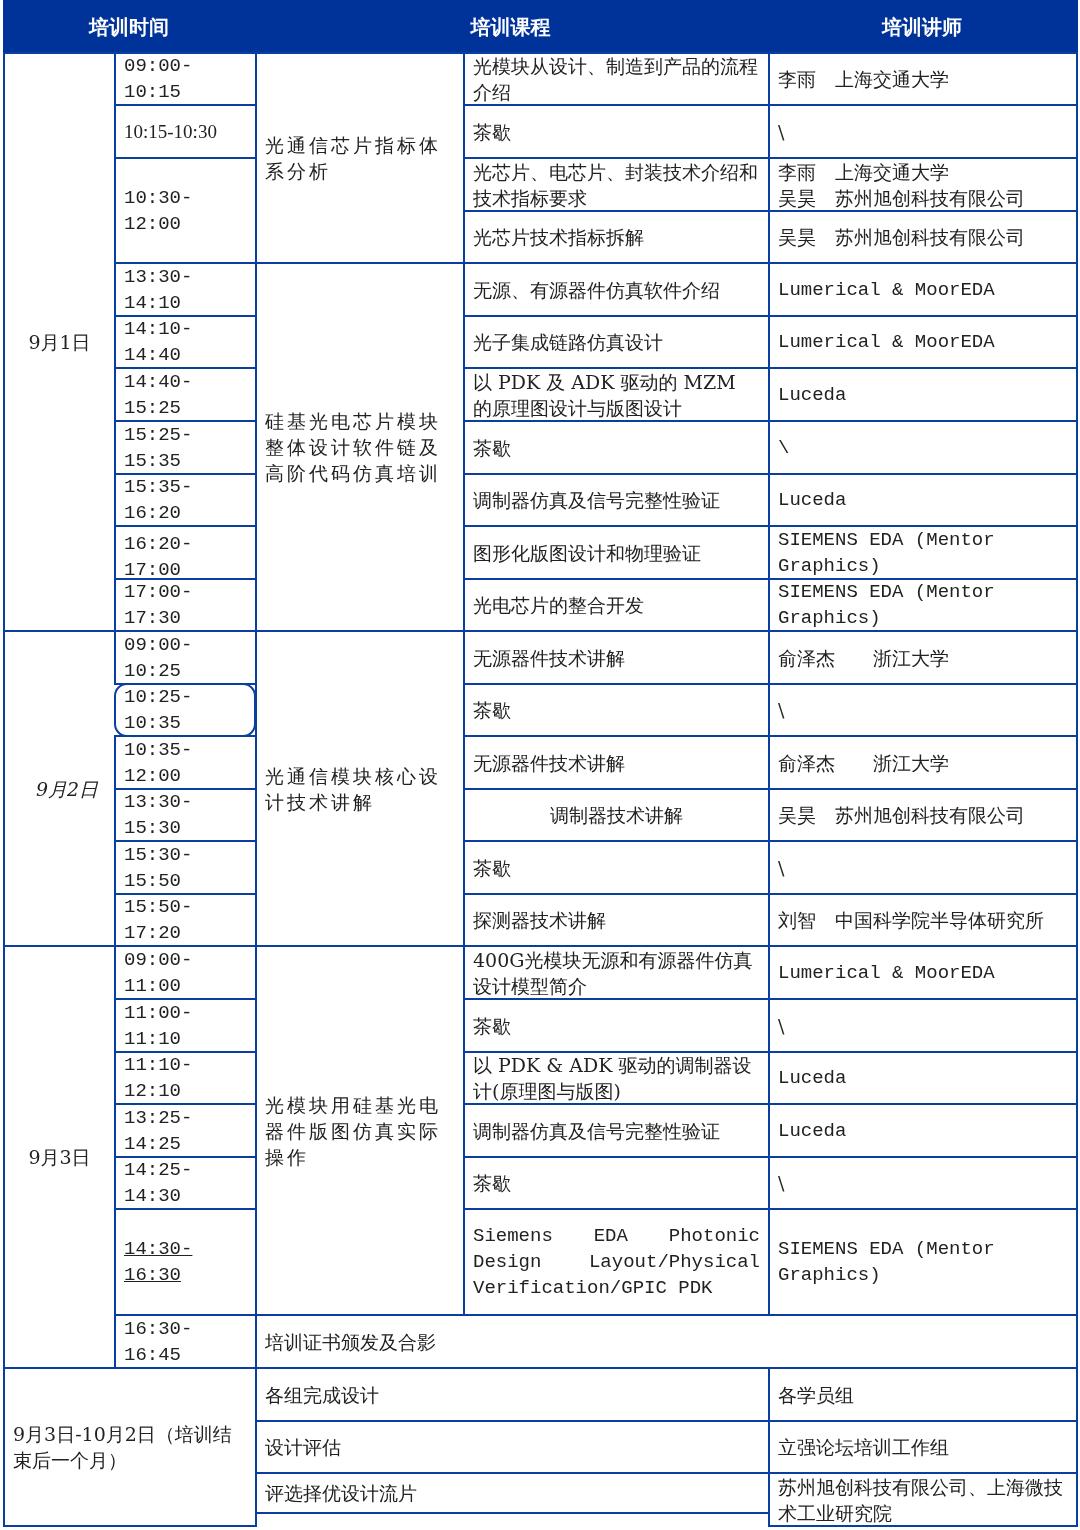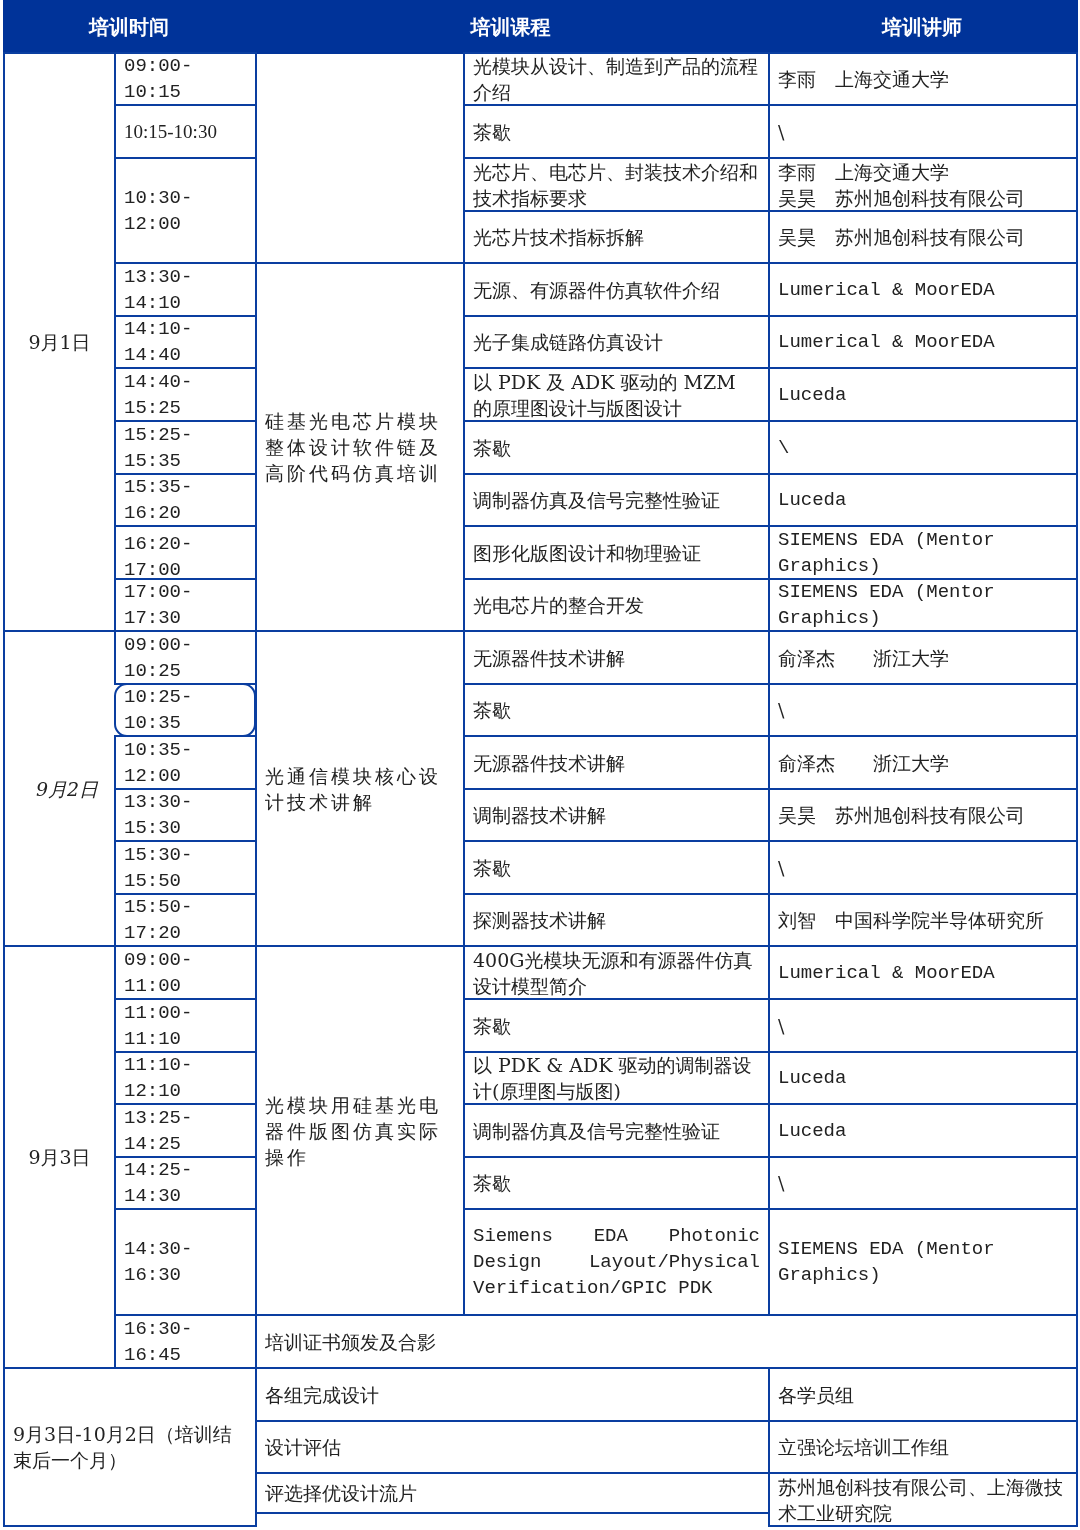--- a/index.html
+++ b/index.html
@@ -32,20 +32,21 @@
   <div class="cell mono" style="left:114px;top:104px;width:143px;height:55px;font-family:Liberation Serif, serif;">10:15-10:30</div>
   <div class="cell mono" style="left:114px;top:157px;width:143px;height:107px;">10:30-12:00</div>
   <div class="cell mono" style="left:114px;top:262px;width:143px;height:55px;">13:30-14:10</div>
   <div class="cell mono" style="left:114px;top:315px;width:143px;height:54px;">14:10-14:40</div>
   <div class="cell mono" style="left:114px;top:367px;width:143px;height:55px;">14:40-15:25</div>
   <div class="cell mono" style="left:114px;top:420px;width:143px;height:55px;">15:25-15:35</div>
   <div class="cell mono" style="left:114px;top:473px;width:143px;height:54px;">15:35-16:20</div>
   <div class="cell mono" style="left:114px;top:525px;width:143px;height:64px;">16:20-17:00</div>
   <div class="cell mono" style="left:114px;top:578px;width:143px;height:54px;">17:00-17:30</div>
 
+  <div class="cell spaced" style="left:255px;top:52px;width:210px;height:212px;"><span>光通信芯片指标体系分析</span></div>
   <div class="cell spaced" style="left:255px;top:262px;width:210px;height:370px;"><span>硅基光电芯片模块整体设计软件链及高阶代码仿真培训</span></div>
 
   <div class="cell" style="left:463px;top:52px;width:307px;height:54px;"><span>光模块从设计、制造到产品的流程介绍</span></div>
   <div class="cell" style="left:463px;top:104px;width:307px;height:55px;"><span>茶歇</span></div>
   <div class="cell" style="left:463px;top:157px;width:307px;height:55px;"><span>光芯片、电芯片、封装技术介绍和技术指标要求</span></div>
   <div class="cell" style="left:463px;top:210px;width:307px;height:54px;"><span>光芯片技术指标拆解</span></div>
   <div class="cell" style="left:463px;top:262px;width:307px;height:55px;"><span>无源、有源器件仿真软件介绍</span></div>
   <div class="cell" style="left:463px;top:315px;width:307px;height:54px;"><span>光子集成链路仿真设计</span></div>
   <div class="cell" style="left:463px;top:367px;width:307px;height:55px;"><span>以 PDK 及 ADK 驱动的 MZM 的原理图设计与版图设计</span></div>
   <div class="cell" style="left:463px;top:420px;width:307px;height:55px;"><span>茶歇</span></div>
@@ -72,38 +73,38 @@
   <div class="cell mono" style="left:114px;top:735px;width:143px;height:55px;">10:35-12:00</div>
   <div class="cell mono" style="left:114px;top:788px;width:143px;height:54px;">13:30-15:30</div>
   <div class="cell mono" style="left:114px;top:840px;width:143px;height:55px;">15:30-15:50</div>
   <div class="cell mono" style="left:114px;top:893px;width:143px;height:54px;">15:50-17:20</div>
 
   <div class="cell spaced" style="left:255px;top:630px;width:210px;height:317px;"><span>光通信模块核心设计技术讲解</span></div>
 
   <div class="cell" style="left:463px;top:630px;width:307px;height:55px;"><span>无源器件技术讲解</span></div>
   <div class="cell" style="left:463px;top:683px;width:307px;height:54px;"><span>茶歇</span></div>
   <div class="cell" style="left:463px;top:735px;width:307px;height:55px;"><span>无源器件技术讲解</span></div>
-  <div class="cell" style="left:463px;top:788px;width:307px;height:54px;"><span>调制器技术讲解</span></div>
+  <div class="cell" style="left:463px;top:788px;width:307px;height:54px;text-align:center;"><span>调制器技术讲解</span></div>
   <div class="cell" style="left:463px;top:840px;width:307px;height:55px;"><span>茶歇</span></div>
   <div class="cell" style="left:463px;top:893px;width:307px;height:54px;"><span>探测器技术讲解</span></div>
 
   <div class="cell" style="left:768px;top:630px;width:310px;height:55px;"><span>俞泽杰　　浙江大学</span></div>
   <div class="cell" style="left:768px;top:683px;width:310px;height:54px;"><span>\</span></div>
   <div class="cell" style="left:768px;top:735px;width:310px;height:55px;"><span>俞泽杰　　浙江大学</span></div>
   <div class="cell" style="left:768px;top:788px;width:310px;height:54px;"><span>吴昊　苏州旭创科技有限公司</span></div>
   <div class="cell" style="left:768px;top:840px;width:310px;height:55px;"><span>\</span></div>
   <div class="cell" style="left:768px;top:893px;width:310px;height:54px;"><span>刘智　中国科学院半导体研究所</span></div>
 
   <div class="cell center" style="left:3px;top:945px;width:113px;height:424px;">9月3日</div>
   <div class="cell mono" style="left:114px;top:945px;width:143px;height:55px;">09:00-11:00</div>
   <div class="cell mono" style="left:114px;top:998px;width:143px;height:55px;">11:00-11:10</div>
   <div class="cell mono" style="left:114px;top:1051px;width:143px;height:54px;">11:10-12:10</div>
   <div class="cell mono" style="left:114px;top:1103px;width:143px;height:55px;">13:25-14:25</div>
   <div class="cell mono" style="left:114px;top:1156px;width:143px;height:54px;">14:25-14:30</div>
-  <div class="cell mono" style="left:114px;top:1208px;width:143px;height:108px;">14:30-16:30</div>
+  <div class="cell mono" style="left:114px;top:1208px;width:143px;height:108px;text-decoration:underline;">14:30-16:30</div>
   <div class="cell mono" style="left:114px;top:1314px;width:143px;height:55px;">16:30-16:45</div>
 
   <div class="cell spaced" style="left:255px;top:945px;width:210px;height:371px;"><span>光模块用硅基光电器件版图仿真实际操作</span></div>
 
   <div class="cell" style="left:463px;top:945px;width:307px;height:55px;"><span>400G光模块无源和有源器件仿真设计模型简介</span></div>
   <div class="cell" style="left:463px;top:998px;width:307px;height:55px;"><span>茶歇</span></div>
   <div class="cell" style="left:463px;top:1051px;width:307px;height:54px;"><span>以 PDK &amp; ADK 驱动的调制器设计(原理图与版图)</span></div>
   <div class="cell" style="left:463px;top:1103px;width:307px;height:55px;"><span>调制器仿真及信号完整性验证</span></div>
   <div class="cell" style="left:463px;top:1156px;width:307px;height:54px;"><span>茶歇</span></div>
   <div class="cell mono justify" style="left:463px;top:1208px;width:307px;height:108px;"><span>Siemens EDA Photonic Design Layout/Physical Verification/GPIC PDK</span></div>

